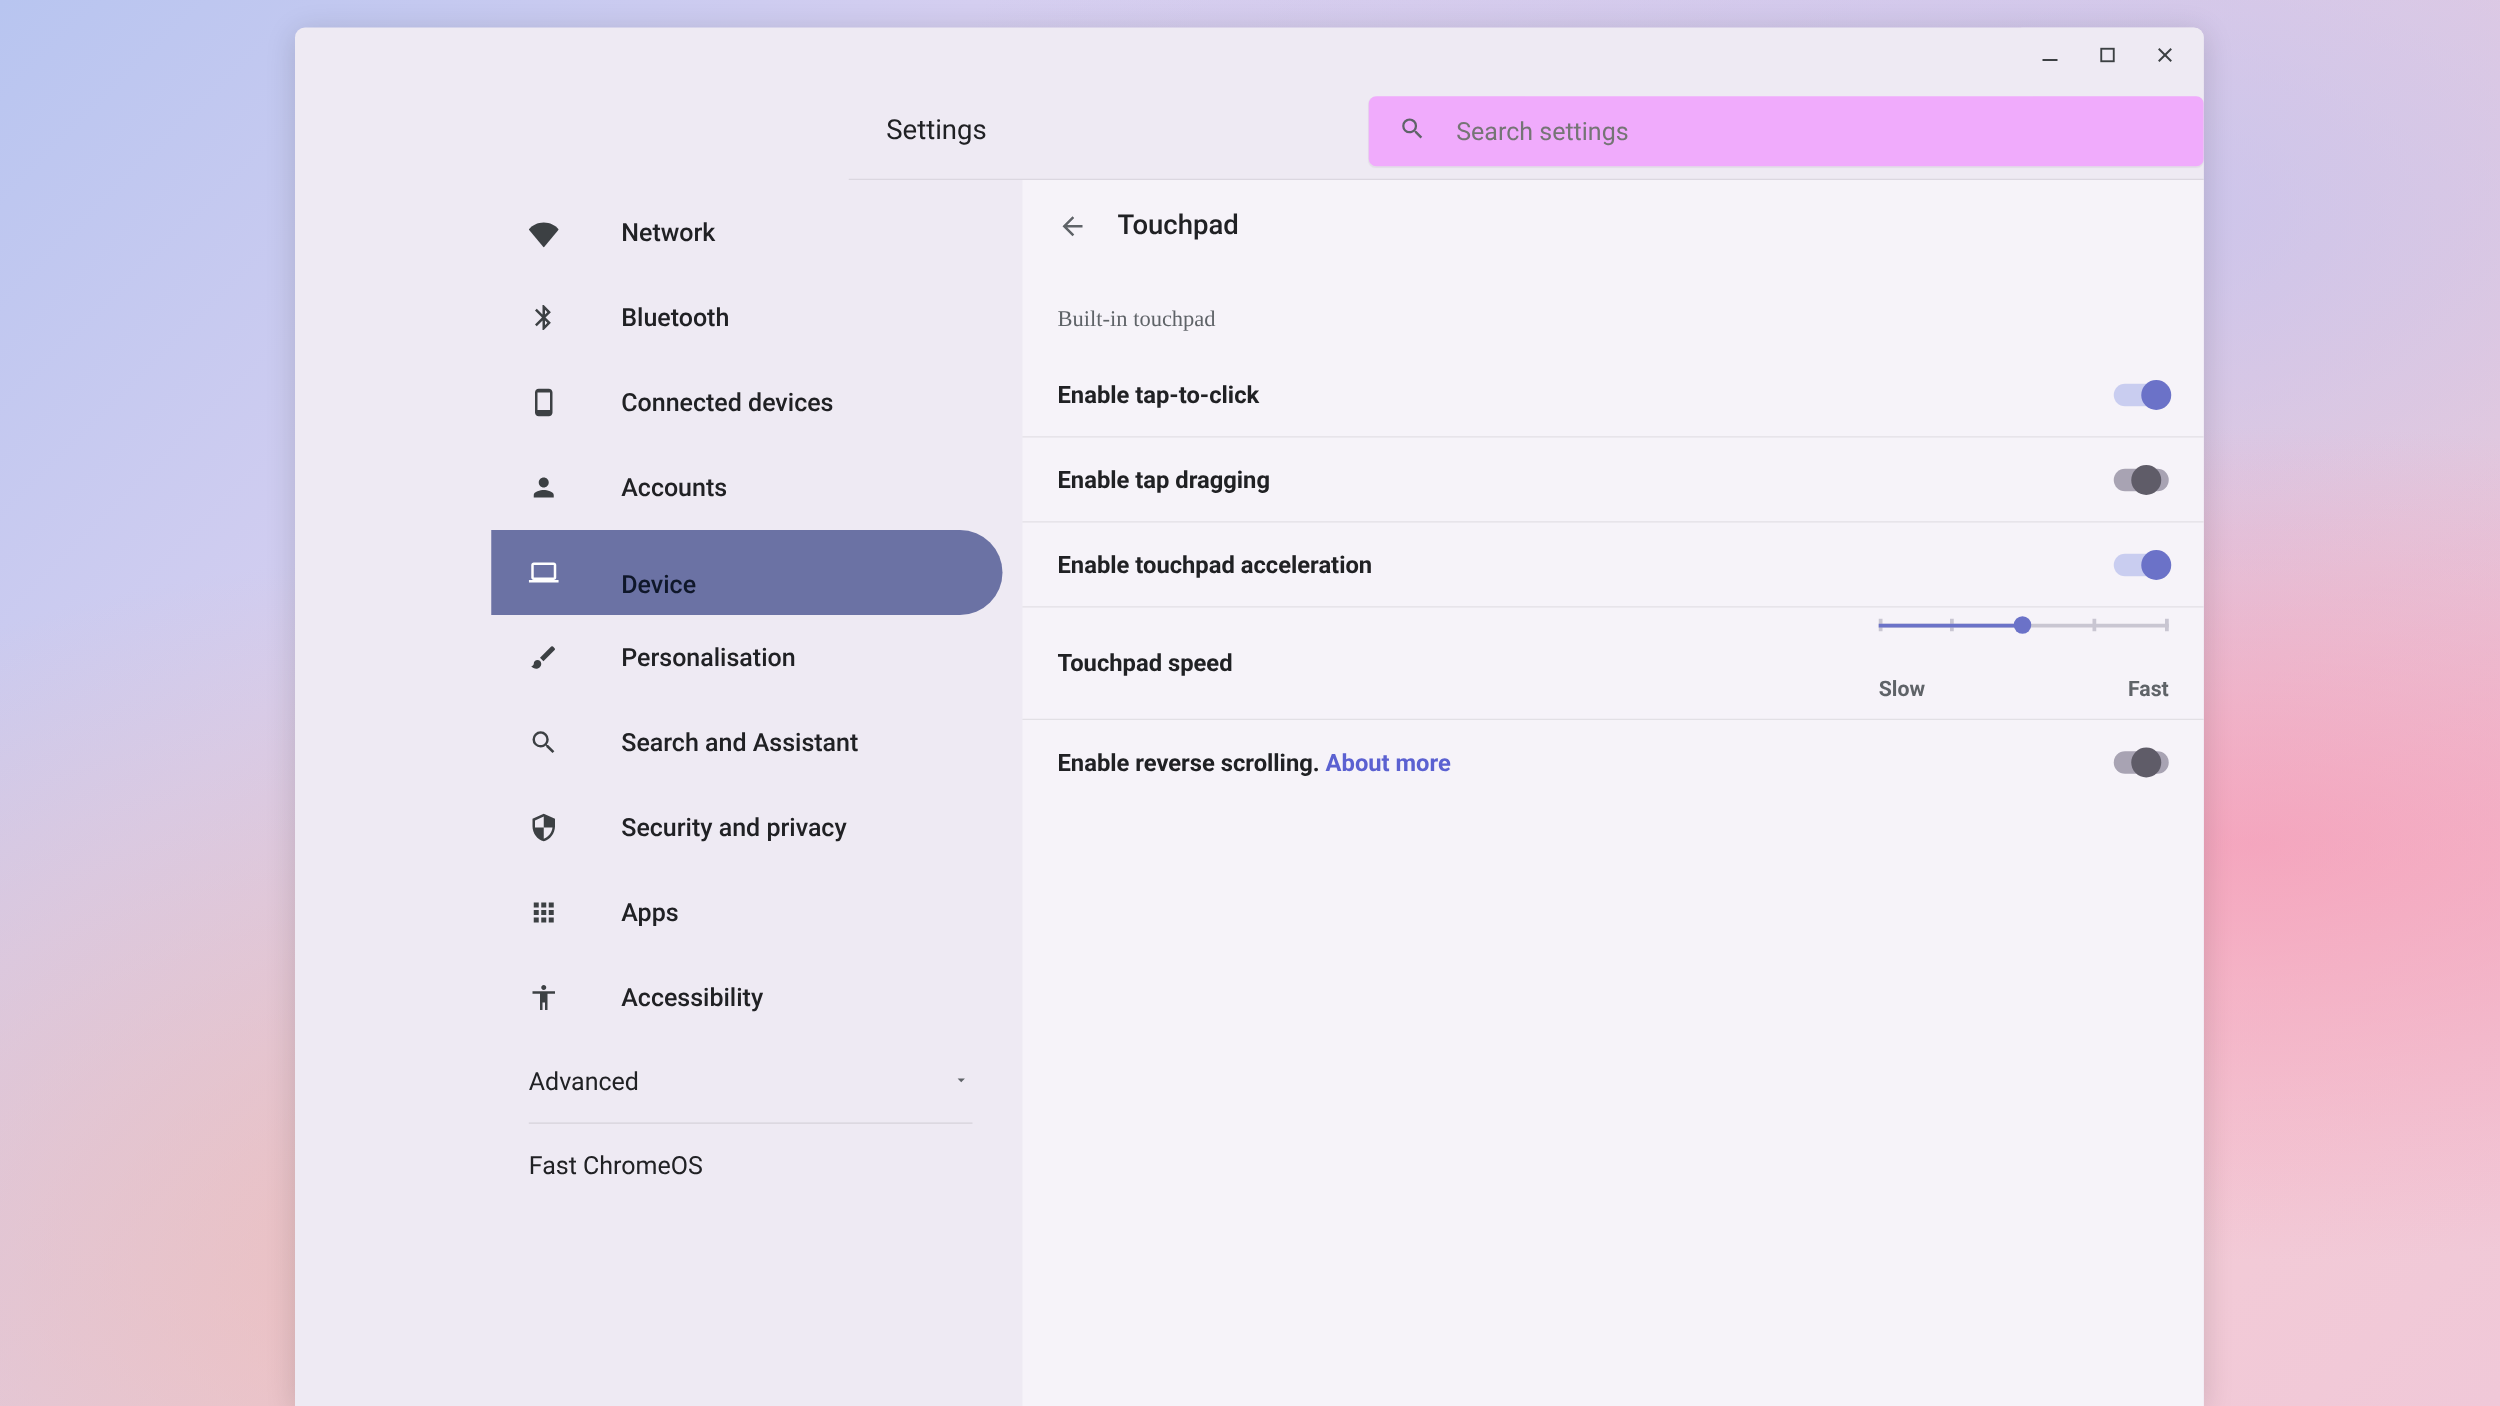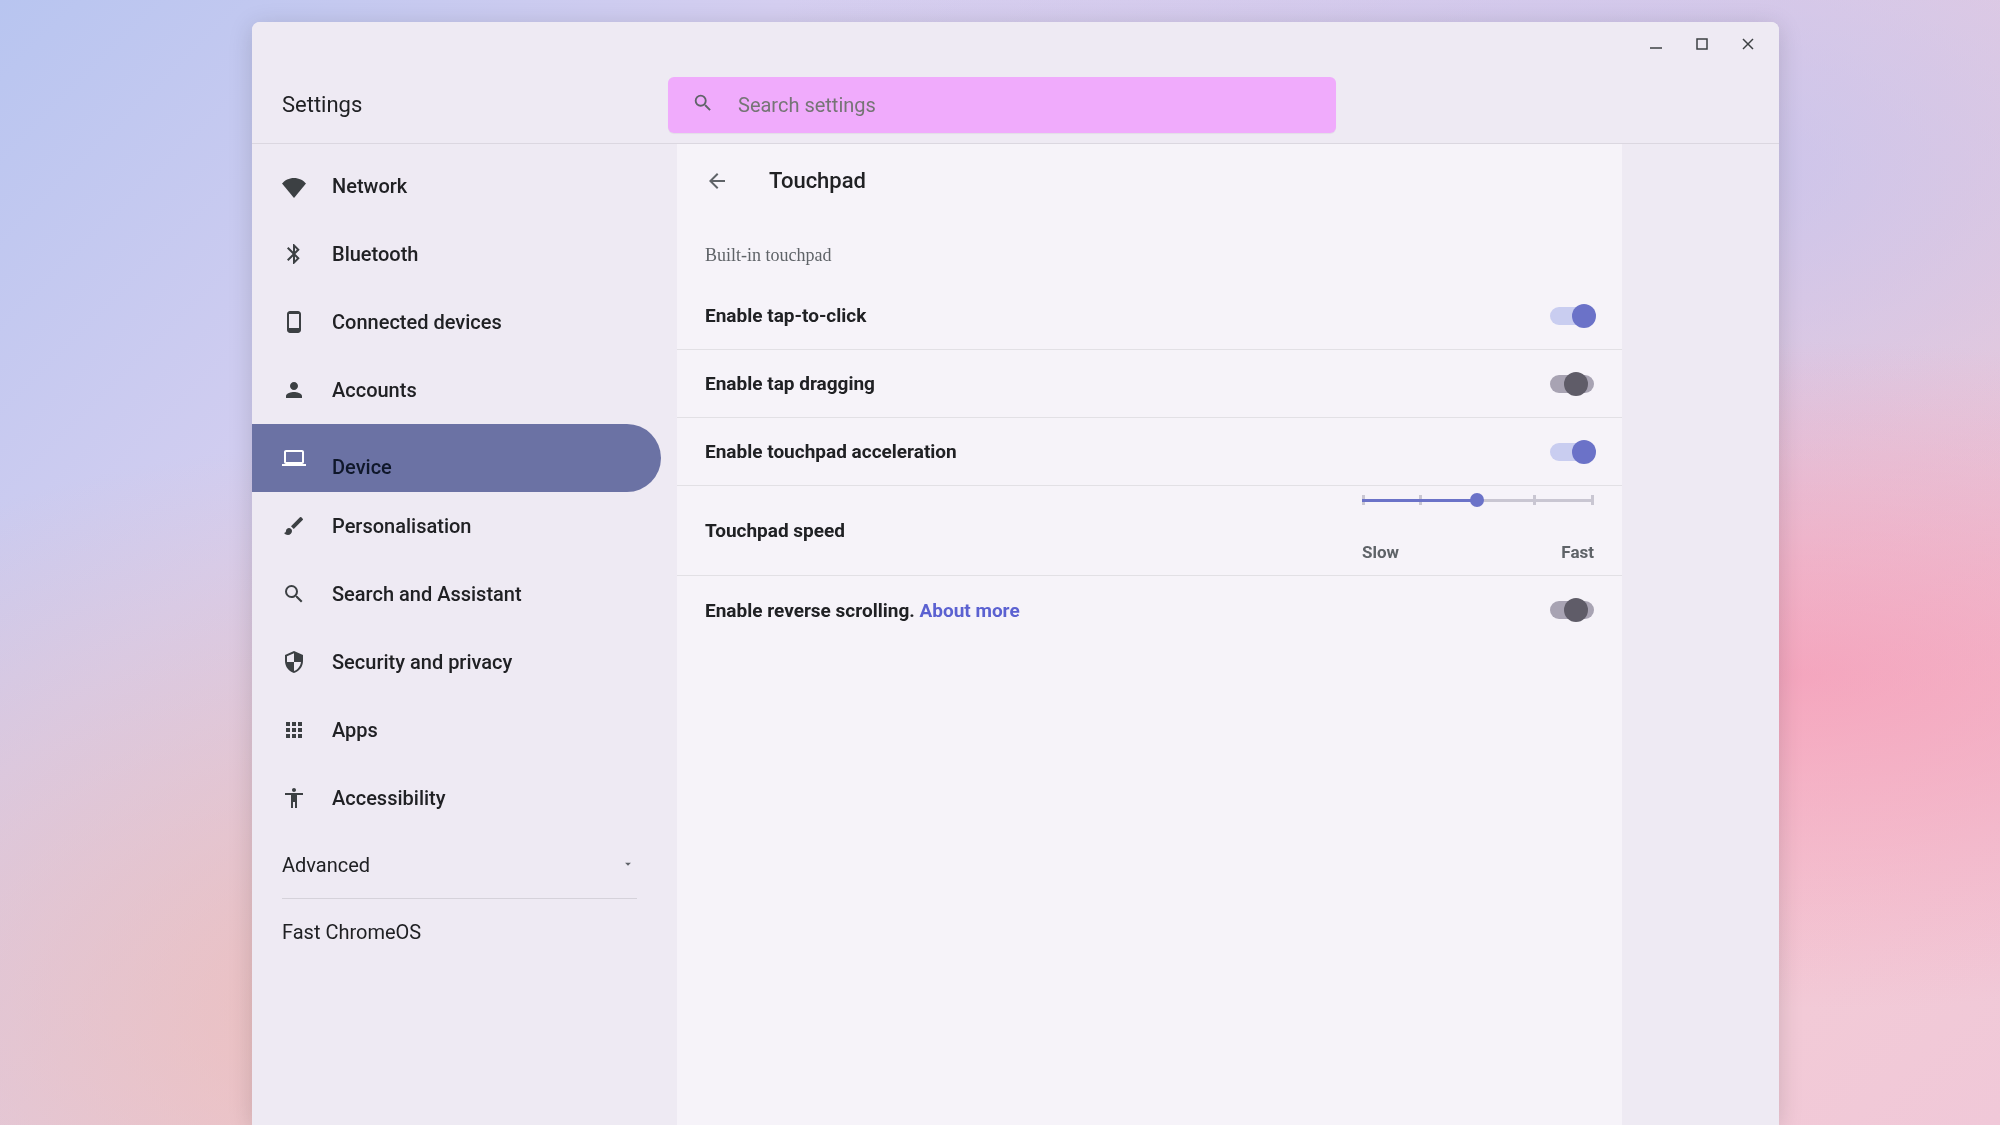--- a/index.html
+++ b/index.html
@@ -15,30 +15,31 @@
     .wallpaper-overlay {
       position: absolute;
       inset: 0;
       background: radial-gradient(ellipse at 20% 90%, rgba(245, 180, 160, 0.6) 0%, transparent 40%),
                   radial-gradient(ellipse at 90% 60%, rgba(245, 150, 180, 0.7) 0%, transparent 35%),
                   radial-gradient(ellipse at 85% 15%, rgba(180, 190, 245, 0.6) 0%, transparent 40%);
     }
     
     .window {
       position: absolute;
-      left: 252px;
+      left: 236px;
       top: 22px;
       width: 1527px;
       height: 1103px;
       background: #eeeaf3;
       border-radius: 8px 8px 0 0;
       box-shadow: 0 4px 24px rgba(0,0,0,0.15);
       display: flex;
       flex-direction: column;
       overflow: hidden;
+      align-items: flex-end;
     }
     
     .titlebar {
       height: 44px;
       display: flex;
       justify-content: flex-end;
       align-items: center;
       padding-right: 8px;
       background: #eeeaf3;
     }
@@ -108,20 +109,21 @@
     }
     
     .nav-item {
       height: 68px;
       display: flex;
       align-items: center;
       padding-left: 30px;
       cursor: pointer;
       border-radius: 0 34px 34px 0;
       margin-right: 6px;
+      gap: 24px;
     }
     
     .nav-item.active {
       background: #6b72a4;
     }
     
     .nav-item.active .nav-label { color: #0f172a; margin-top: 18px; }
     .nav-item.active .nav-icon svg { fill: #fff; }
     
     .nav-icon {
@@ -179,21 +181,21 @@
       width: 945px;
       background: #f6f3f9;
       border-radius: 0;
       padding: 0;
     }
     
     .page-header {
       display: flex;
       align-items: center;
       padding: 24px 28px;
-      gap: 40px;
+      gap: 24px;
     }
     
     .back-btn {
       width: 24px;
       height: 24px;
       cursor: pointer;
       display: flex;
       align-items: center;
       justify-content: center;
     }

